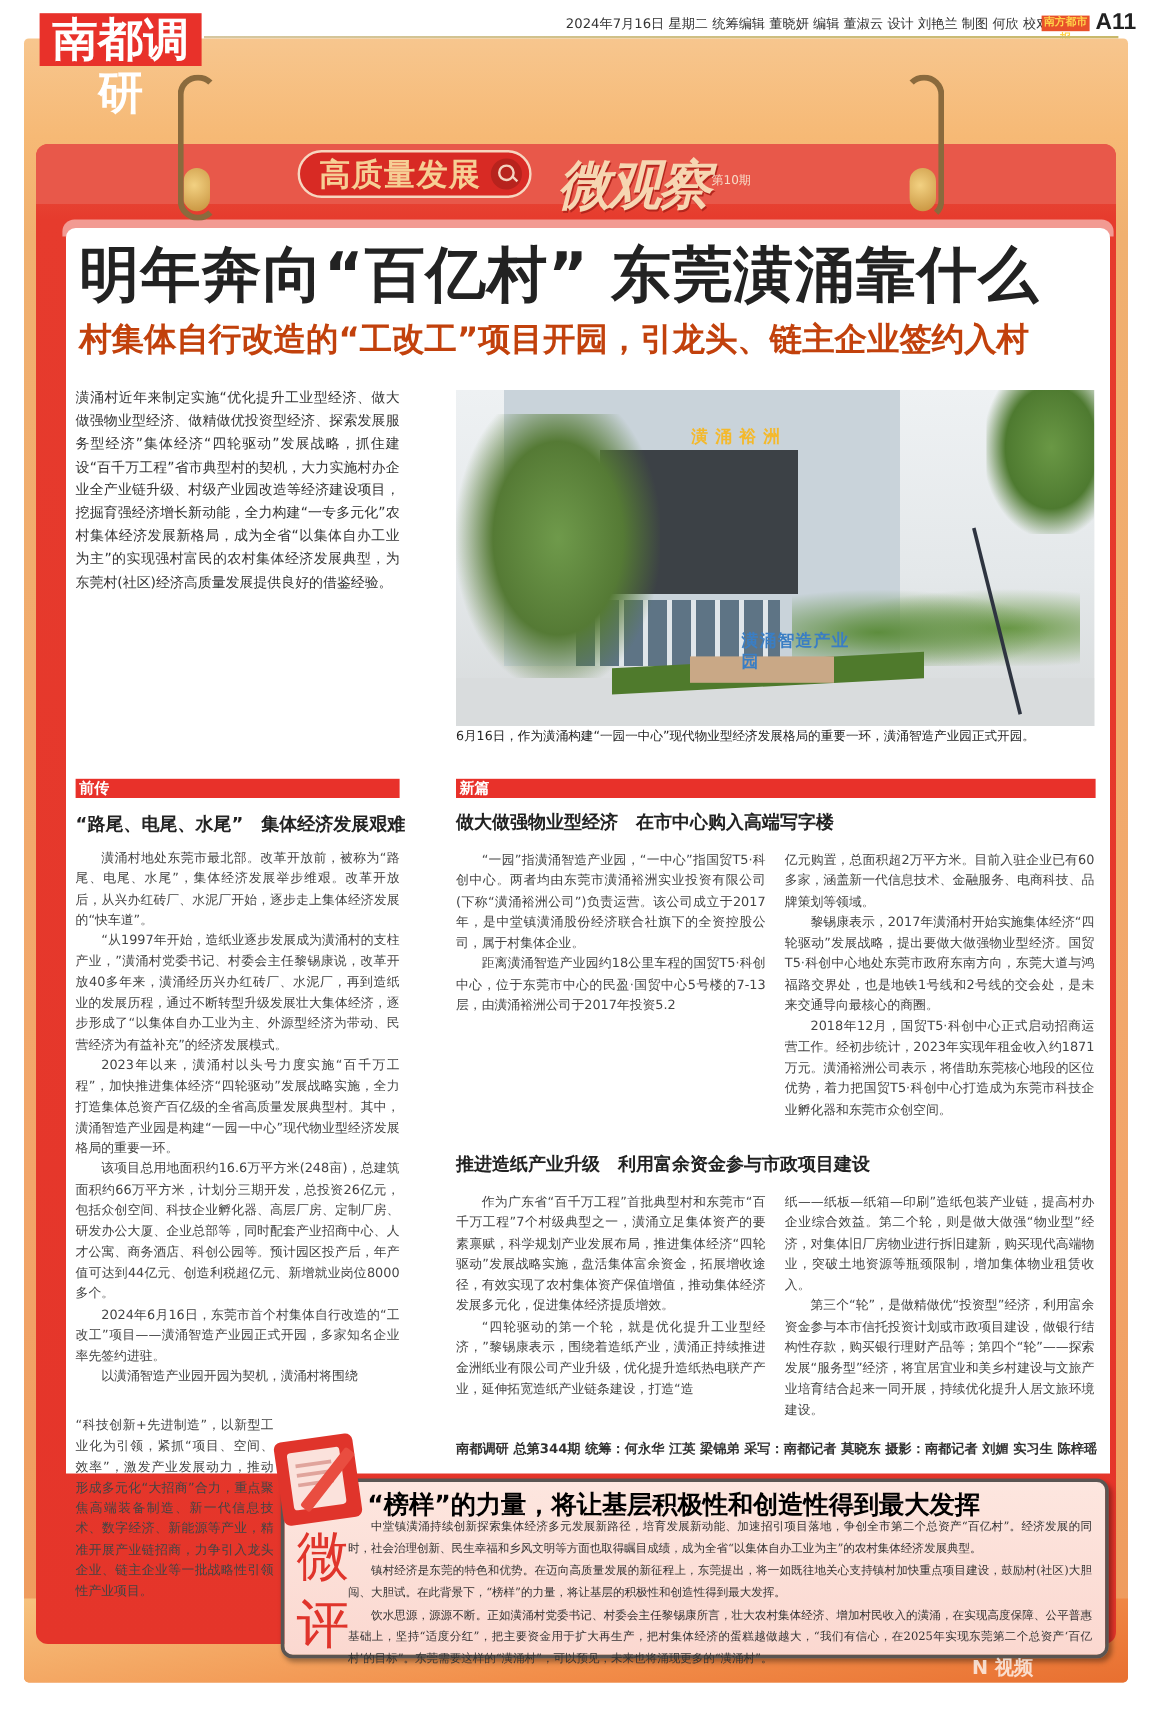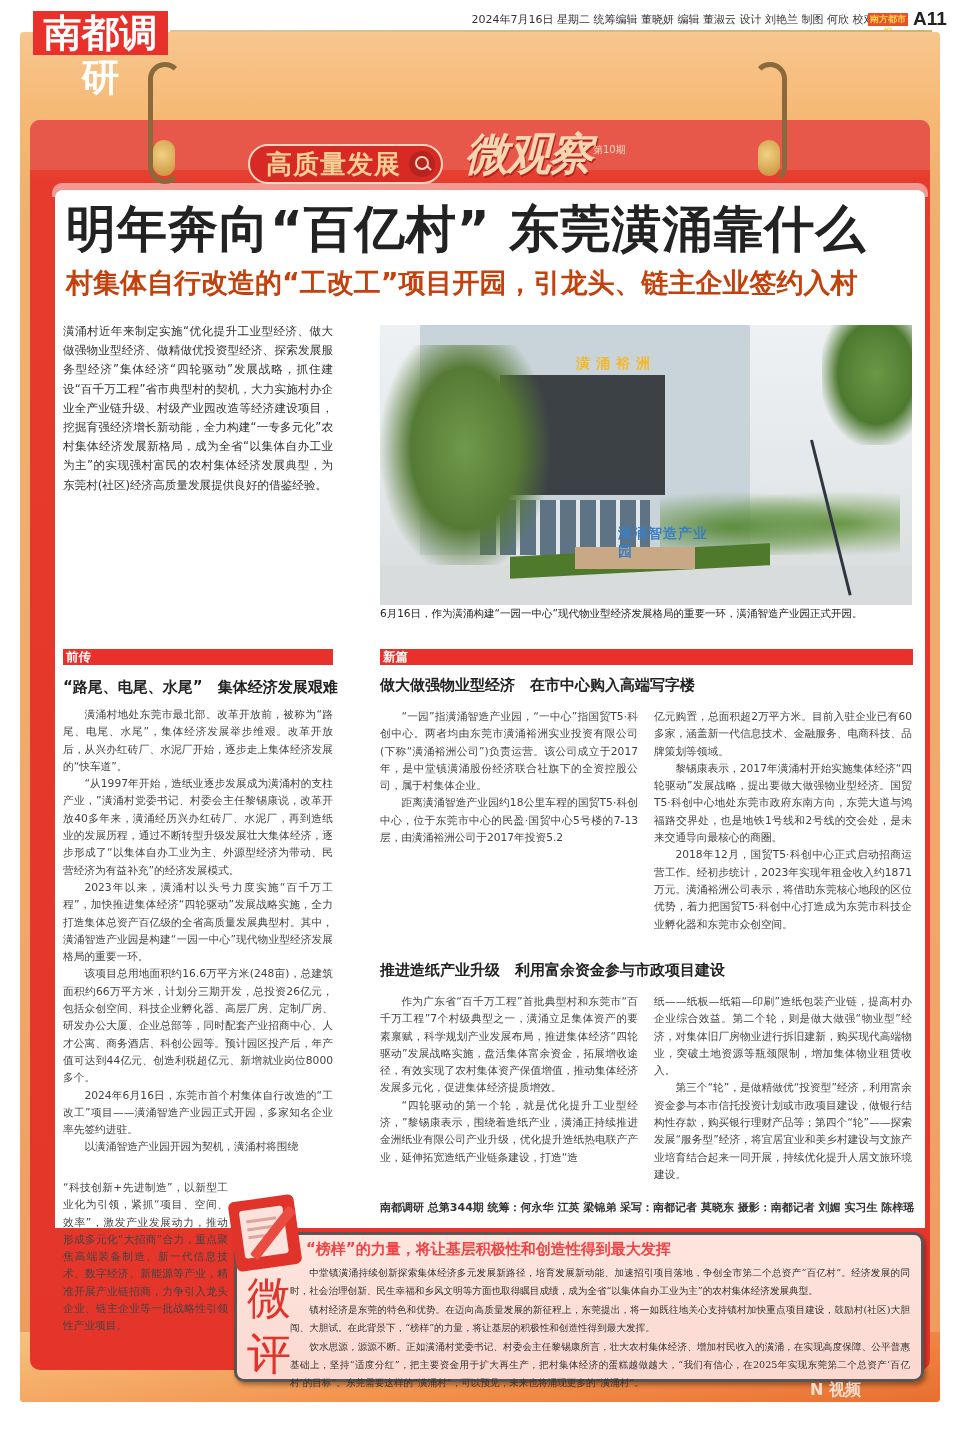--- a/index.html
+++ b/index.html
@@ -21,21 +21,21 @@
   
   .ring { position: absolute; top: 62px; width: 34px; height: 122px; border: 5px solid #8a6a3d; border-radius: 17px; border-right-color: transparent; z-index: 3; }
   .ring.left { left: 148px; }
   .ring.right { left: 753px; border-right-color: #8a6a3d; border-left-color: #8a6a3d; border-bottom-color: transparent; border-top-color: #8a6a3d; }
   .ring-knob { position: absolute; width: 22px; height: 36px; border-radius: 11px; background: radial-gradient(circle at 40% 40%,#f2d182,#c58f3a); z-index: 2; }
 
   
   .red-panel { position: absolute; left: 30px; top: 120px; width: 900px; height: 1250px; background: linear-gradient(180deg,#e95843 0%,#e63b2d 5%,#e5352a 100%); border-radius: 10px; }
   .red-panel .topband { position:absolute; left:0; top:0; width:100%; height:50px; background:#e8584a; border-radius:10px 10px 0 0; }
 
-  .banner { position: absolute; left: 248px; top: 125px; z-index: 4; display: flex; align-items: flex-end; }
+  .banner { position: absolute; left: 248px; top: 125px; z-index: 4; display: flex; align-items: flex-start; }
   .search-pill { display:flex; align-items:center; height: 40px; padding: 0 6px 0 16px; border: 2px solid #f7d6c0; border-radius: 20px; background: #d82a24; }
   .search-pill .txt { font-size: 26px; font-weight: bold; color: #f6cf95; letter-spacing: 1px; }
   .search-pill .mag { width: 26px; height: 26px; border-radius: 13px; background: #b7231d; margin-left: 8px; position: relative; }
   .search-pill .mag::before { content:""; position:absolute; left:6px; top:5px; width:10px; height:10px; border:2px solid #f4d3c0; border-radius:50%; }
   .search-pill .mag::after { content:""; position:absolute; left:17px; top:16px; width:6px; height:2px; background:#f4d3c0; transform: rotate(45deg); }
   .weiguancha { font-family: "DejaVu Serif", serif; font-style: italic; font-size: 44px; font-weight: bold; color: #f6d6b2; margin-left: 22px; letter-spacing: -2px; text-shadow: 1px 2px 0 #b3261d; }
   .issue { font-size: 10px; color: #f7dcc8; align-self: flex-start; margin-top: 18px; margin-left: 2px; }
 
   
   .card-edge { position: absolute; left: 52px; top: 183px; width: 876px; height: 14px; background: #f29a92; border-radius: 10px 10px 0 0; }
@@ -75,21 +75,21 @@
 
   .byline { position: absolute; left: 380px; top: 1200px; font-size: 11px; font-weight: bold; color: #333; white-space: nowrap; }
 
   
   .comment-box { position: absolute; left: 234px; top: 1232px; width: 690px; height: 150px; background: linear-gradient(180deg,#fde6df 0%,#fbd8d0 100%); border: 3px solid #5a5552; border-radius: 10px; box-shadow: 2px 3px 4px rgba(0,0,0,0.35); }
   .clipboard { position: absolute; left: 232px; top: 1198px; width: 66px; height: 70px; background: #e0342b; border-radius: 6px; transform: rotate(-8deg); z-index: 6; }
   .clipboard .paper { position:absolute; left:10px; top:10px; width:44px; height:48px; background:#fbe2dc; border-radius:3px; }
   .clipboard .paper::before { content:""; position:absolute; left:6px; top:10px; width:30px; height:3px; background:#e0a49c; box-shadow: 0 8px 0 #e0a49c, 0 16px 0 #e0a49c; }
   .pencil { position:absolute; left:268px; top:1202px; width:10px; height:62px; background:#e94d40; transform: rotate(38deg); z-index:7; border-radius:2px; }
   .wei-ping { position: absolute; left: 244px; top: 1270px; width: 50px; font-size: 44px; line-height: 56px; color: #e0342b; text-align: center; z-index: 6; font-family: "DejaVu Sans", sans-serif; }
-  .comment-title { position: absolute; left: 306px; top: 1240px; font-size: 15px; font-weight: bold; color: #ef4444; white-space: nowrap; }
+  .comment-title { position: absolute; left: 306px; top: 1240px; font-size: 21px; font-weight: bold; color: #000000; white-space: nowrap; }
   .comment-body { position: absolute; left: 290px; top: 1264px; width: 620px; font-family: "DejaVu Serif", serif; font-size: 9.6px; line-height: 18.4px; color: #333; text-align: justify; }
   .comment-body p { text-indent: 2em; }
 
   .watermark { position: absolute; left: 810px; top: 1380px; font-size: 16px; font-weight: bold; color: rgba(255,255,255,0.75); white-space: nowrap; z-index: 9; }
 </style>
 </head>
 <body>
 
 <div class="masthead">
   <div class="meta-line">2024年7月16日 星期二 统筹编辑 董晓妍 编辑 董淑云 设计 刘艳兰 制图 何欣 校对 陈宁</div>

